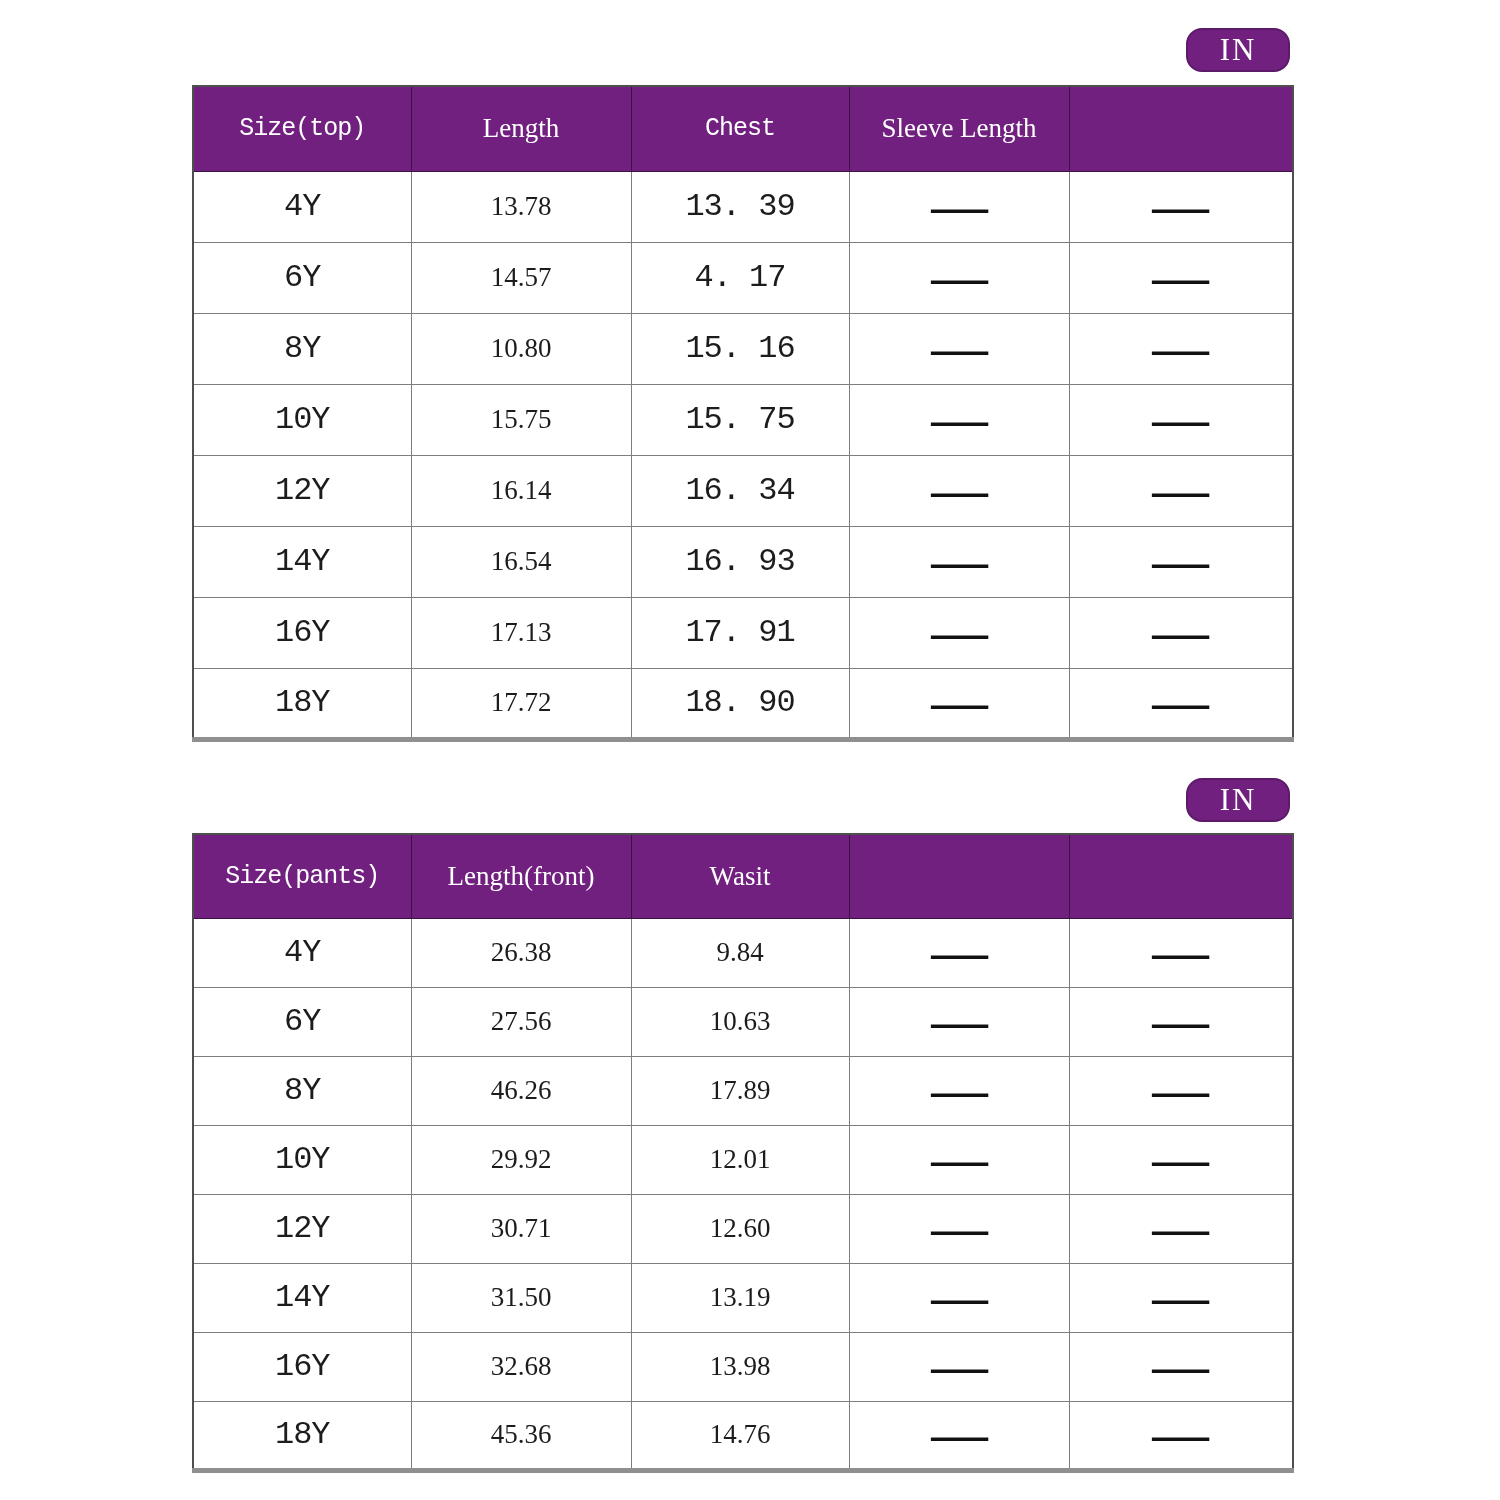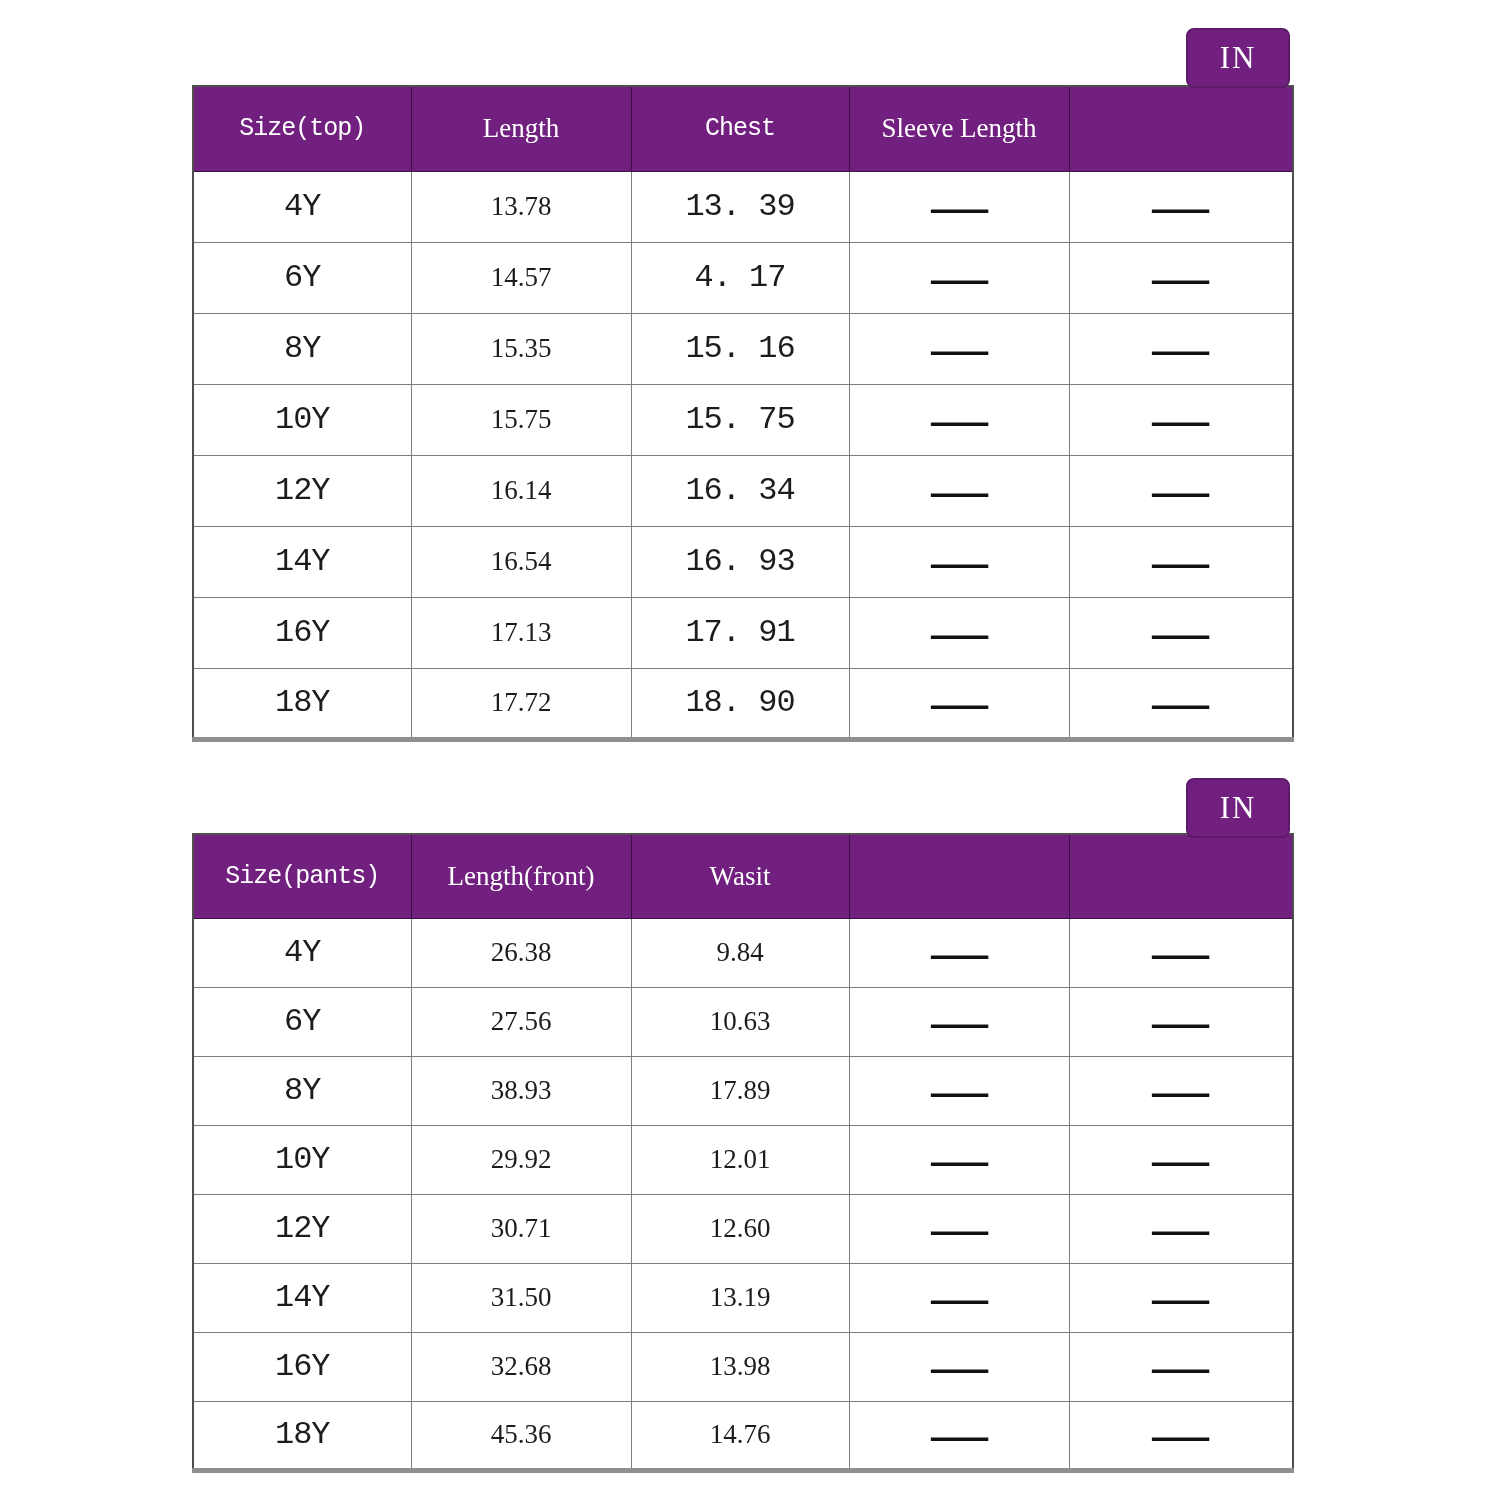--- a/index.html
+++ b/index.html
@@ -17,24 +17,24 @@
     font-family:"Liberation Serif", serif;
     color:var(--ink);
     overflow:hidden;
   }
   .chart-block{position:absolute;left:192px;width:1100px;}
   .block-top{top:28px;}
   .block-bottom{top:778px;}
 
   .unit-badge{
     position:absolute;top:0;right:2px;
-    width:104px;height:60px;
+    width:104px;height:44px;
     background:var(--purple);
     border:2px solid #5d1a69;
-    border-radius:8px;
+    border-radius:16px;
     display:flex;align-items:center;justify-content:center;
   }
   .unit-badge span{
     color:#fff;font-size:31px;letter-spacing:2px;
     font-family:"Liberation Serif", serif;
   }
 
   table{
     border-collapse:collapse;
     table-layout:fixed;
@@ -118,21 +118,21 @@
         </tr>
         <tr>
           <td class="mono">6Y</td>
           <td>14.57</td>
           <td class="mono">4. 17</td>
           <td><span class="dash">—</span></td>
           <td><span class="dash">—</span></td>
         </tr>
         <tr>
           <td class="mono">8Y</td>
-          <td>15.35</td>
+          <td>10.80</td>
           <td class="mono">15. 16</td>
           <td><span class="dash">—</span></td>
           <td><span class="dash">—</span></td>
         </tr>
         <tr>
           <td class="mono">10Y</td>
           <td>15.75</td>
           <td class="mono">15. 75</td>
           <td><span class="dash">—</span></td>
           <td><span class="dash">—</span></td>
@@ -200,21 +200,21 @@
         </tr>
         <tr>
           <td class="mono">6Y</td>
           <td>27.56</td>
           <td>10.63</td>
           <td><span class="dash">—</span></td>
           <td><span class="dash">—</span></td>
         </tr>
         <tr>
           <td class="mono">8Y</td>
-          <td>38.93</td>
+          <td>46.26</td>
           <td>17.89</td>
           <td><span class="dash">—</span></td>
           <td><span class="dash">—</span></td>
         </tr>
         <tr>
           <td class="mono">10Y</td>
           <td>29.92</td>
           <td>12.01</td>
           <td><span class="dash">—</span></td>
           <td><span class="dash">—</span></td>

